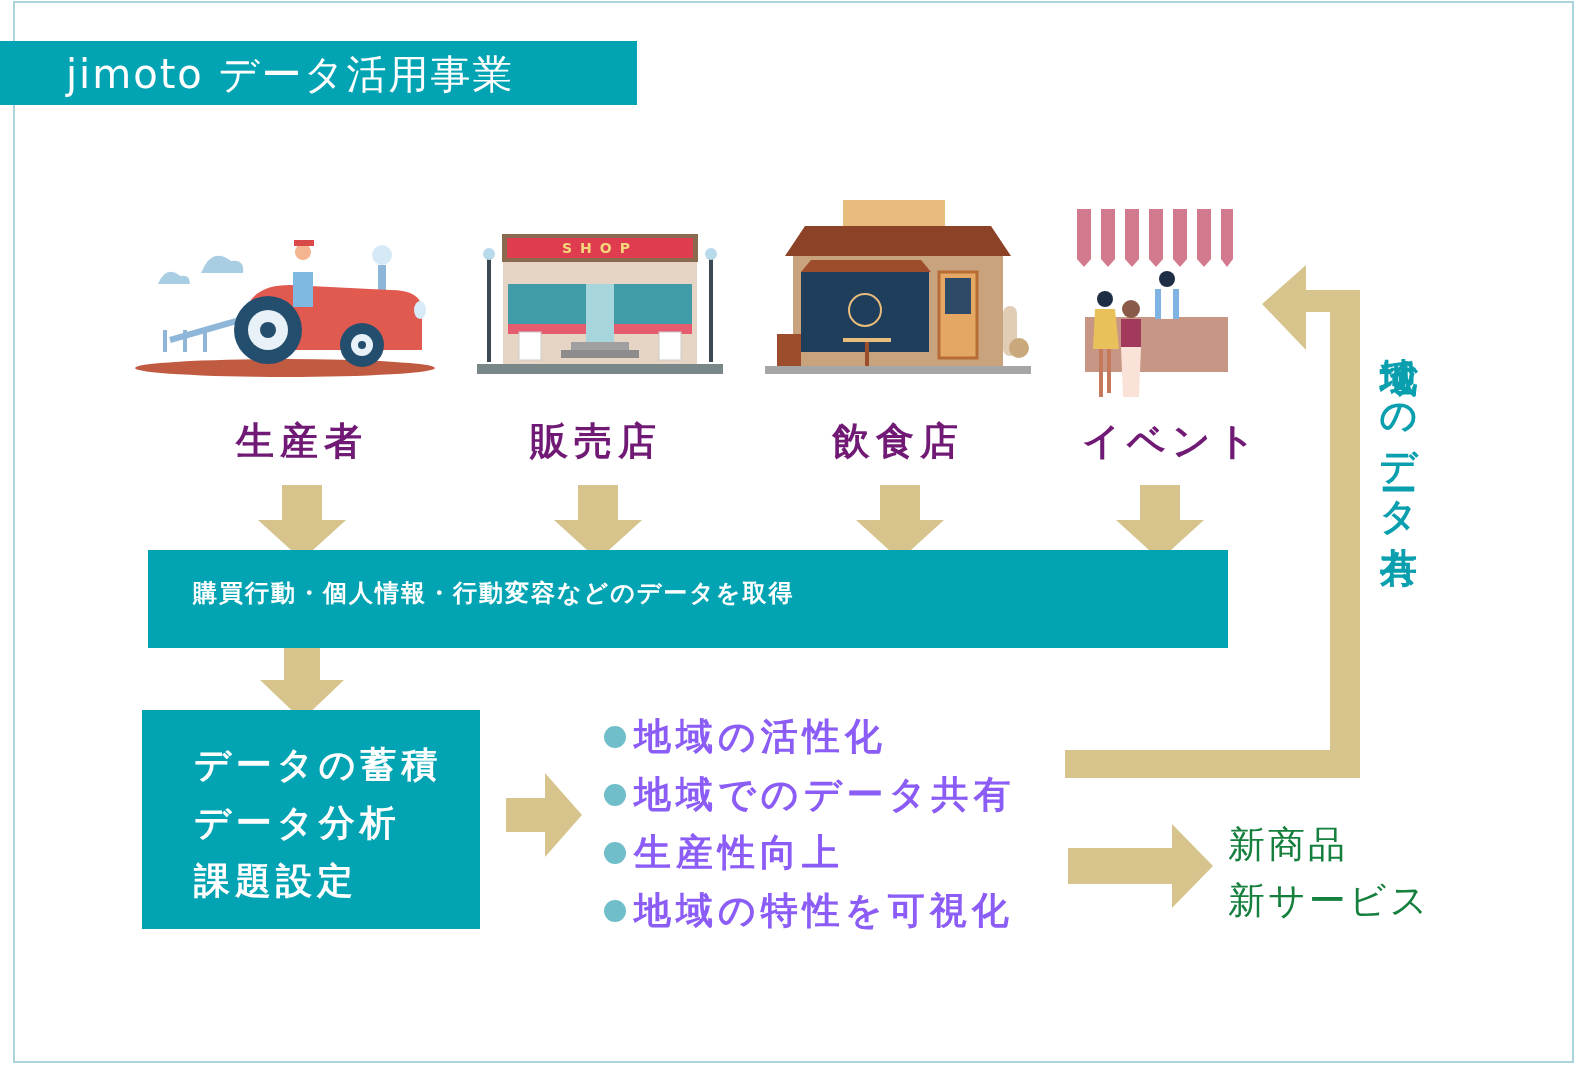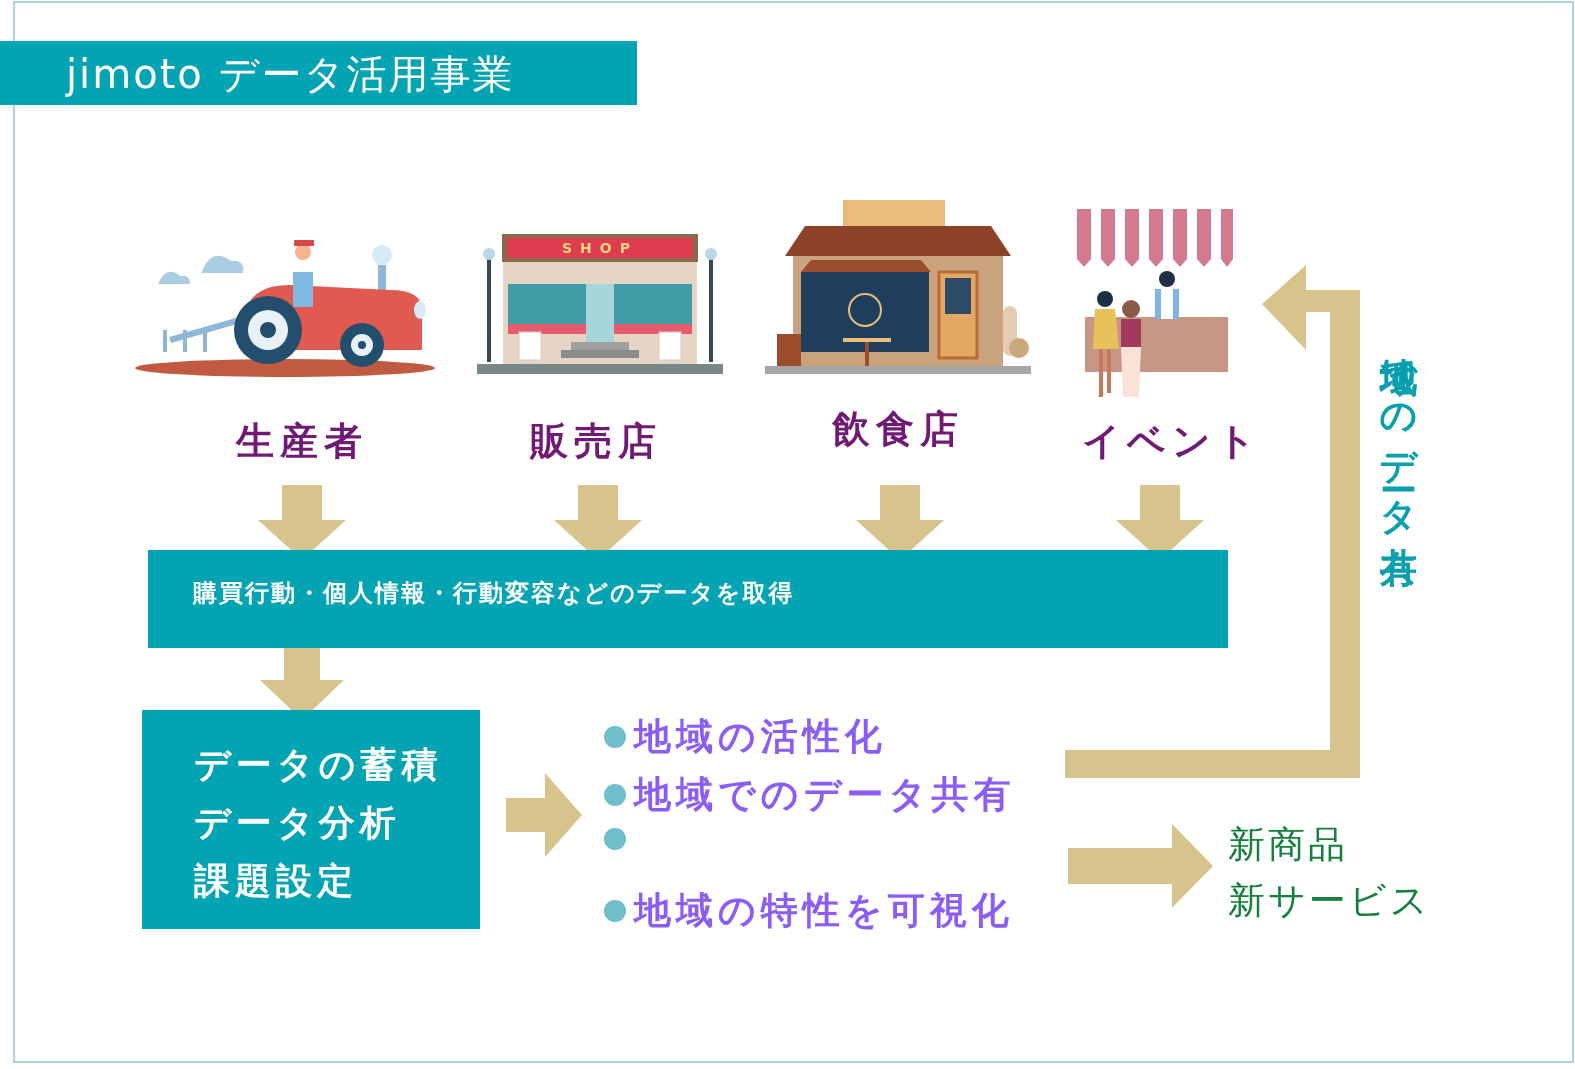--- a/index.html
+++ b/index.html
@@ -118,41 +118,42 @@
   <circle cx="28" cy="92" r="8" fill="#1e2e44"></circle>
   <path d="M18,102 h20 l4,40 h-26 z" fill="#e8c15a"></path>
   <path d="M24,142 v48 M32,142 v44" stroke="#c47a5a" stroke-width="4"></path>
   <circle cx="54" cy="102" r="9" fill="#8a5a48"></circle>
   <path d="M44,112 h20 v28 h-20 z" fill="#a23a5e"></path>
   <path d="M44,140 h20 l-2,50 h-16 z" fill="#fbe2d8"></path>
 </svg>
 
 <div class="label" style="left:236px;top:416px">生産者</div>
 <div class="label" style="left:530px;top:416px">販売店</div>
-<div class="label" style="left:832px;top:404px">飲食店</div>
+<div class="label" style="left:832px;top:416px">飲食店</div>
 <div class="label" style="left:1082px;top:416px">イベント</div>
 
 <div class="teal-box" style="left:148px;top:550px;width:1080px;height:98px"></div>
 <div class="bar-text" style="left:193px;top:577px">購買行動・個人情報・行動変容などのデータを取得</div>
 
 <div class="teal-box" style="left:142px;top:710px;width:338px;height:219px"></div>
 <div class="box-line" style="top:741px">データの蓄積</div>
 <div class="box-line" style="top:799px">データ分析</div>
 <div class="box-line" style="top:857px">課題設定</div>
 
 <div class="outcome" style="top:712px">
   <span class="dot"></span>
   <span>地域の活性化</span>
 </div>
 <div class="outcome" style="top:770px">
   <span class="dot"></span>
   <span>地域でのデータ共有</span>
 </div>
 <div class="outcome" style="top:828px">
   <span class="dot"></span>
+  <span>生産性向上</span>
 </div>
 <div class="outcome" style="top:886px">
   <span class="dot"></span>
   <span>地域の特性を可視化</span>
 </div>
 
 <div class="result-line" style="top:820px">新商品</div>
 <div class="result-line" style="top:876px">新サービス</div>
 
 <div class="vertical-text">地域でのデータ共有</div>

